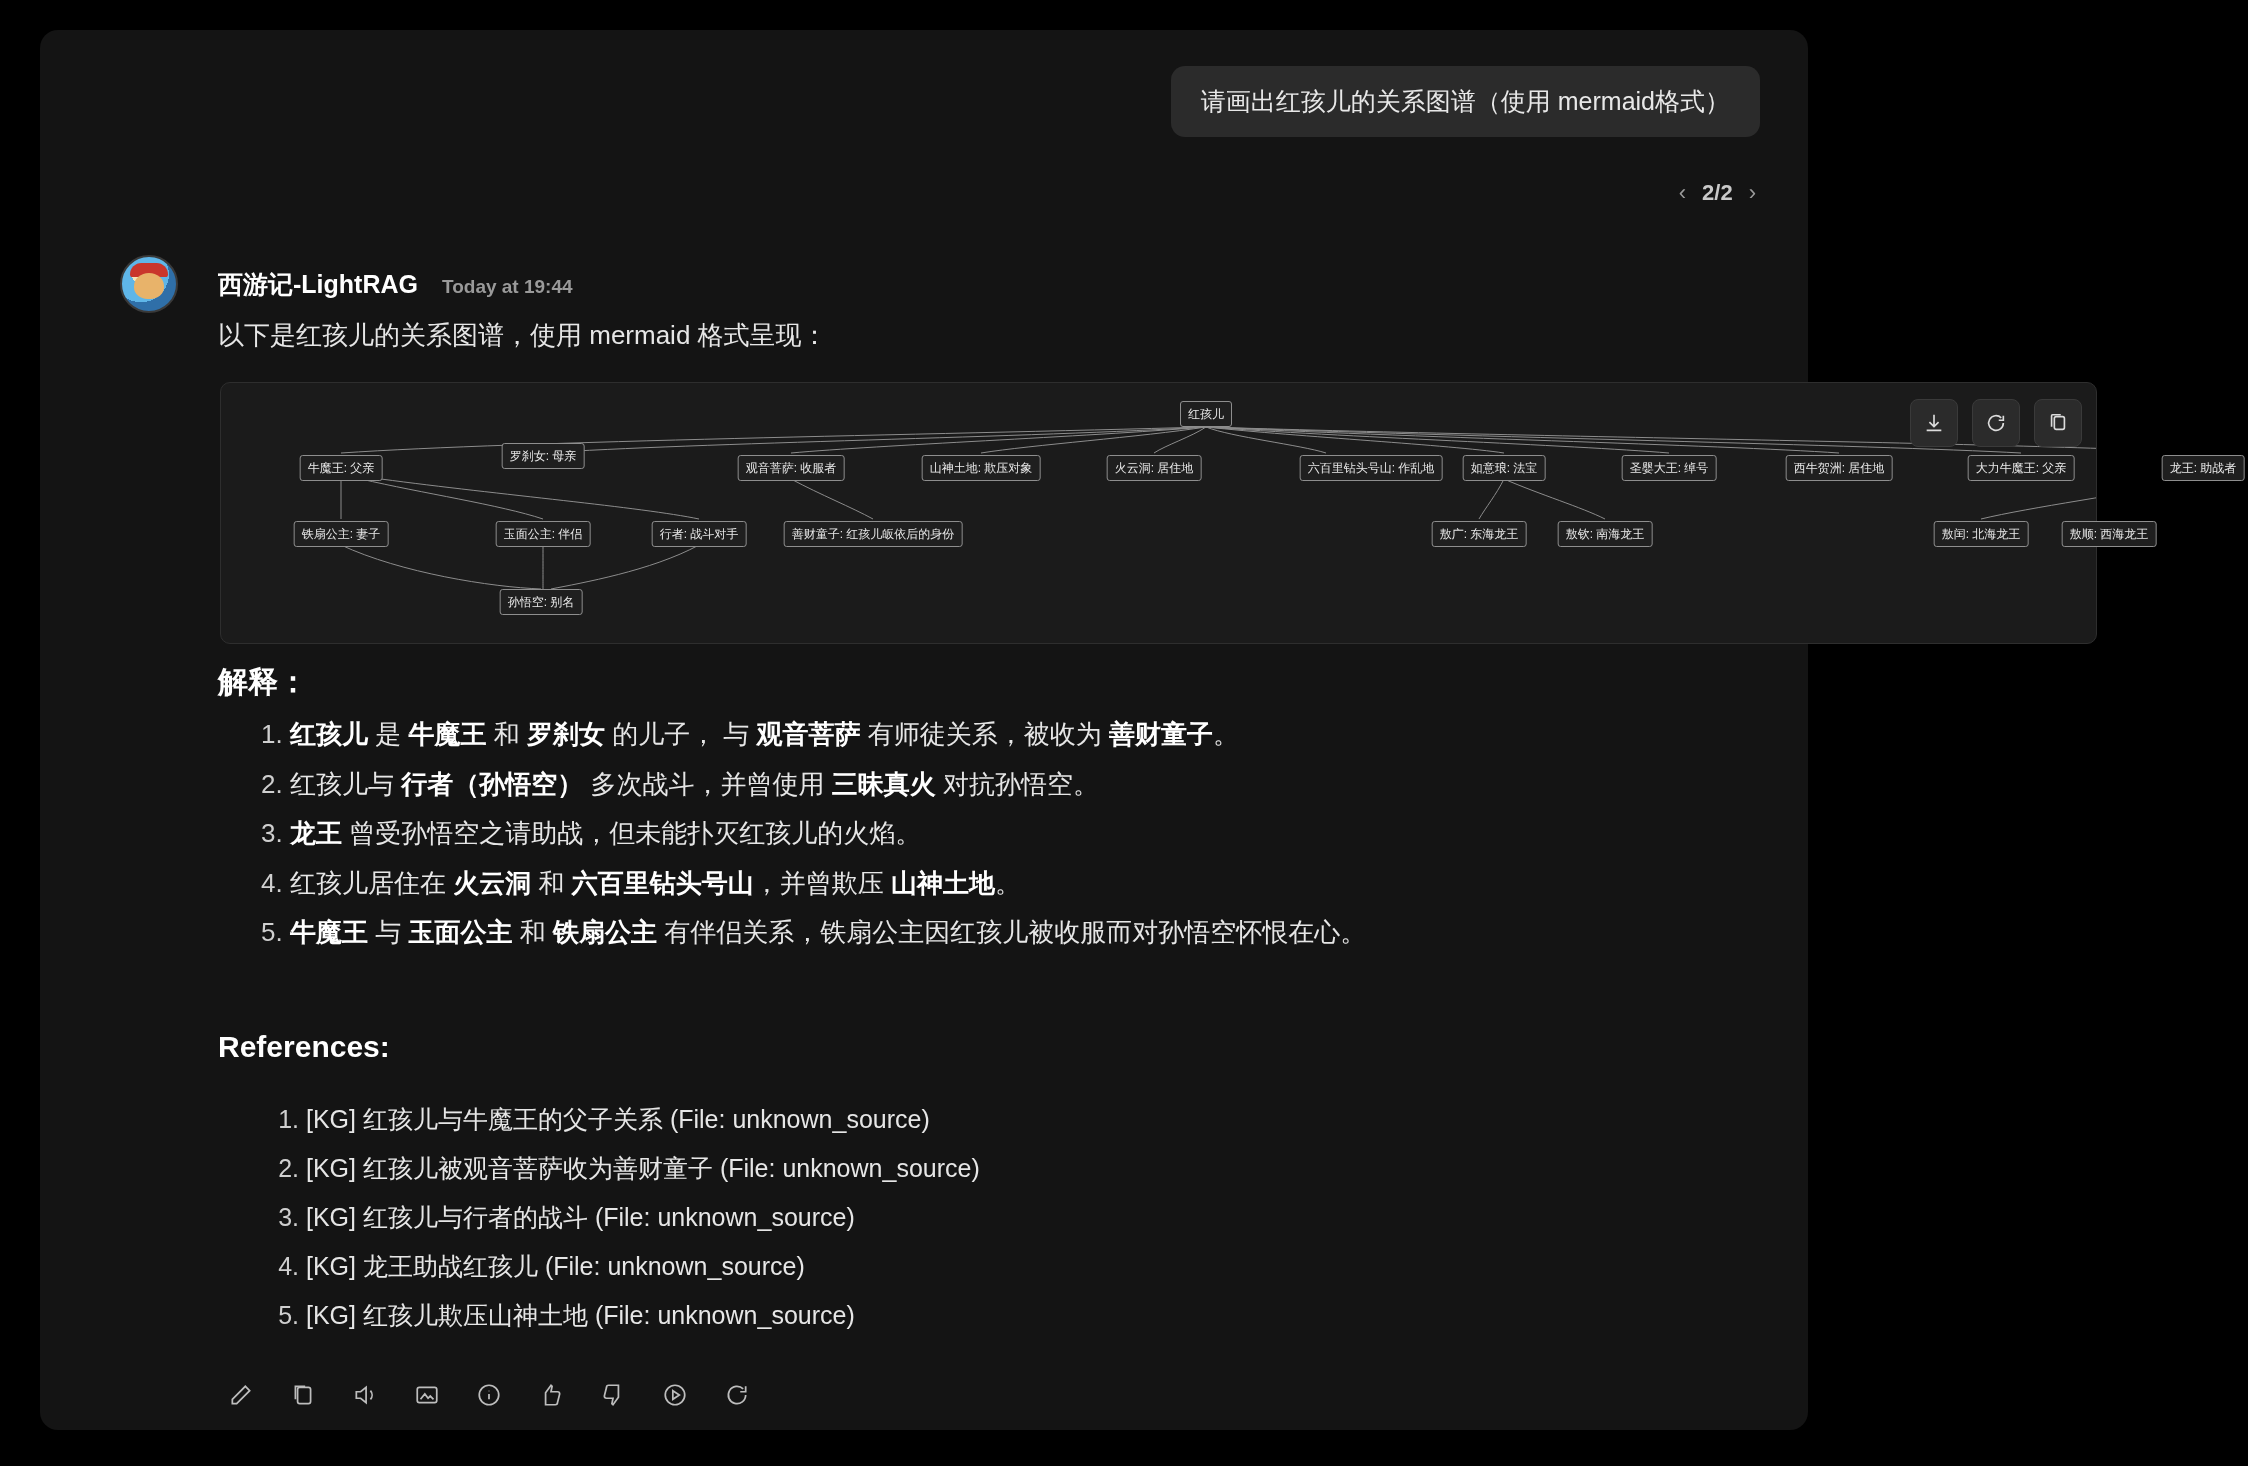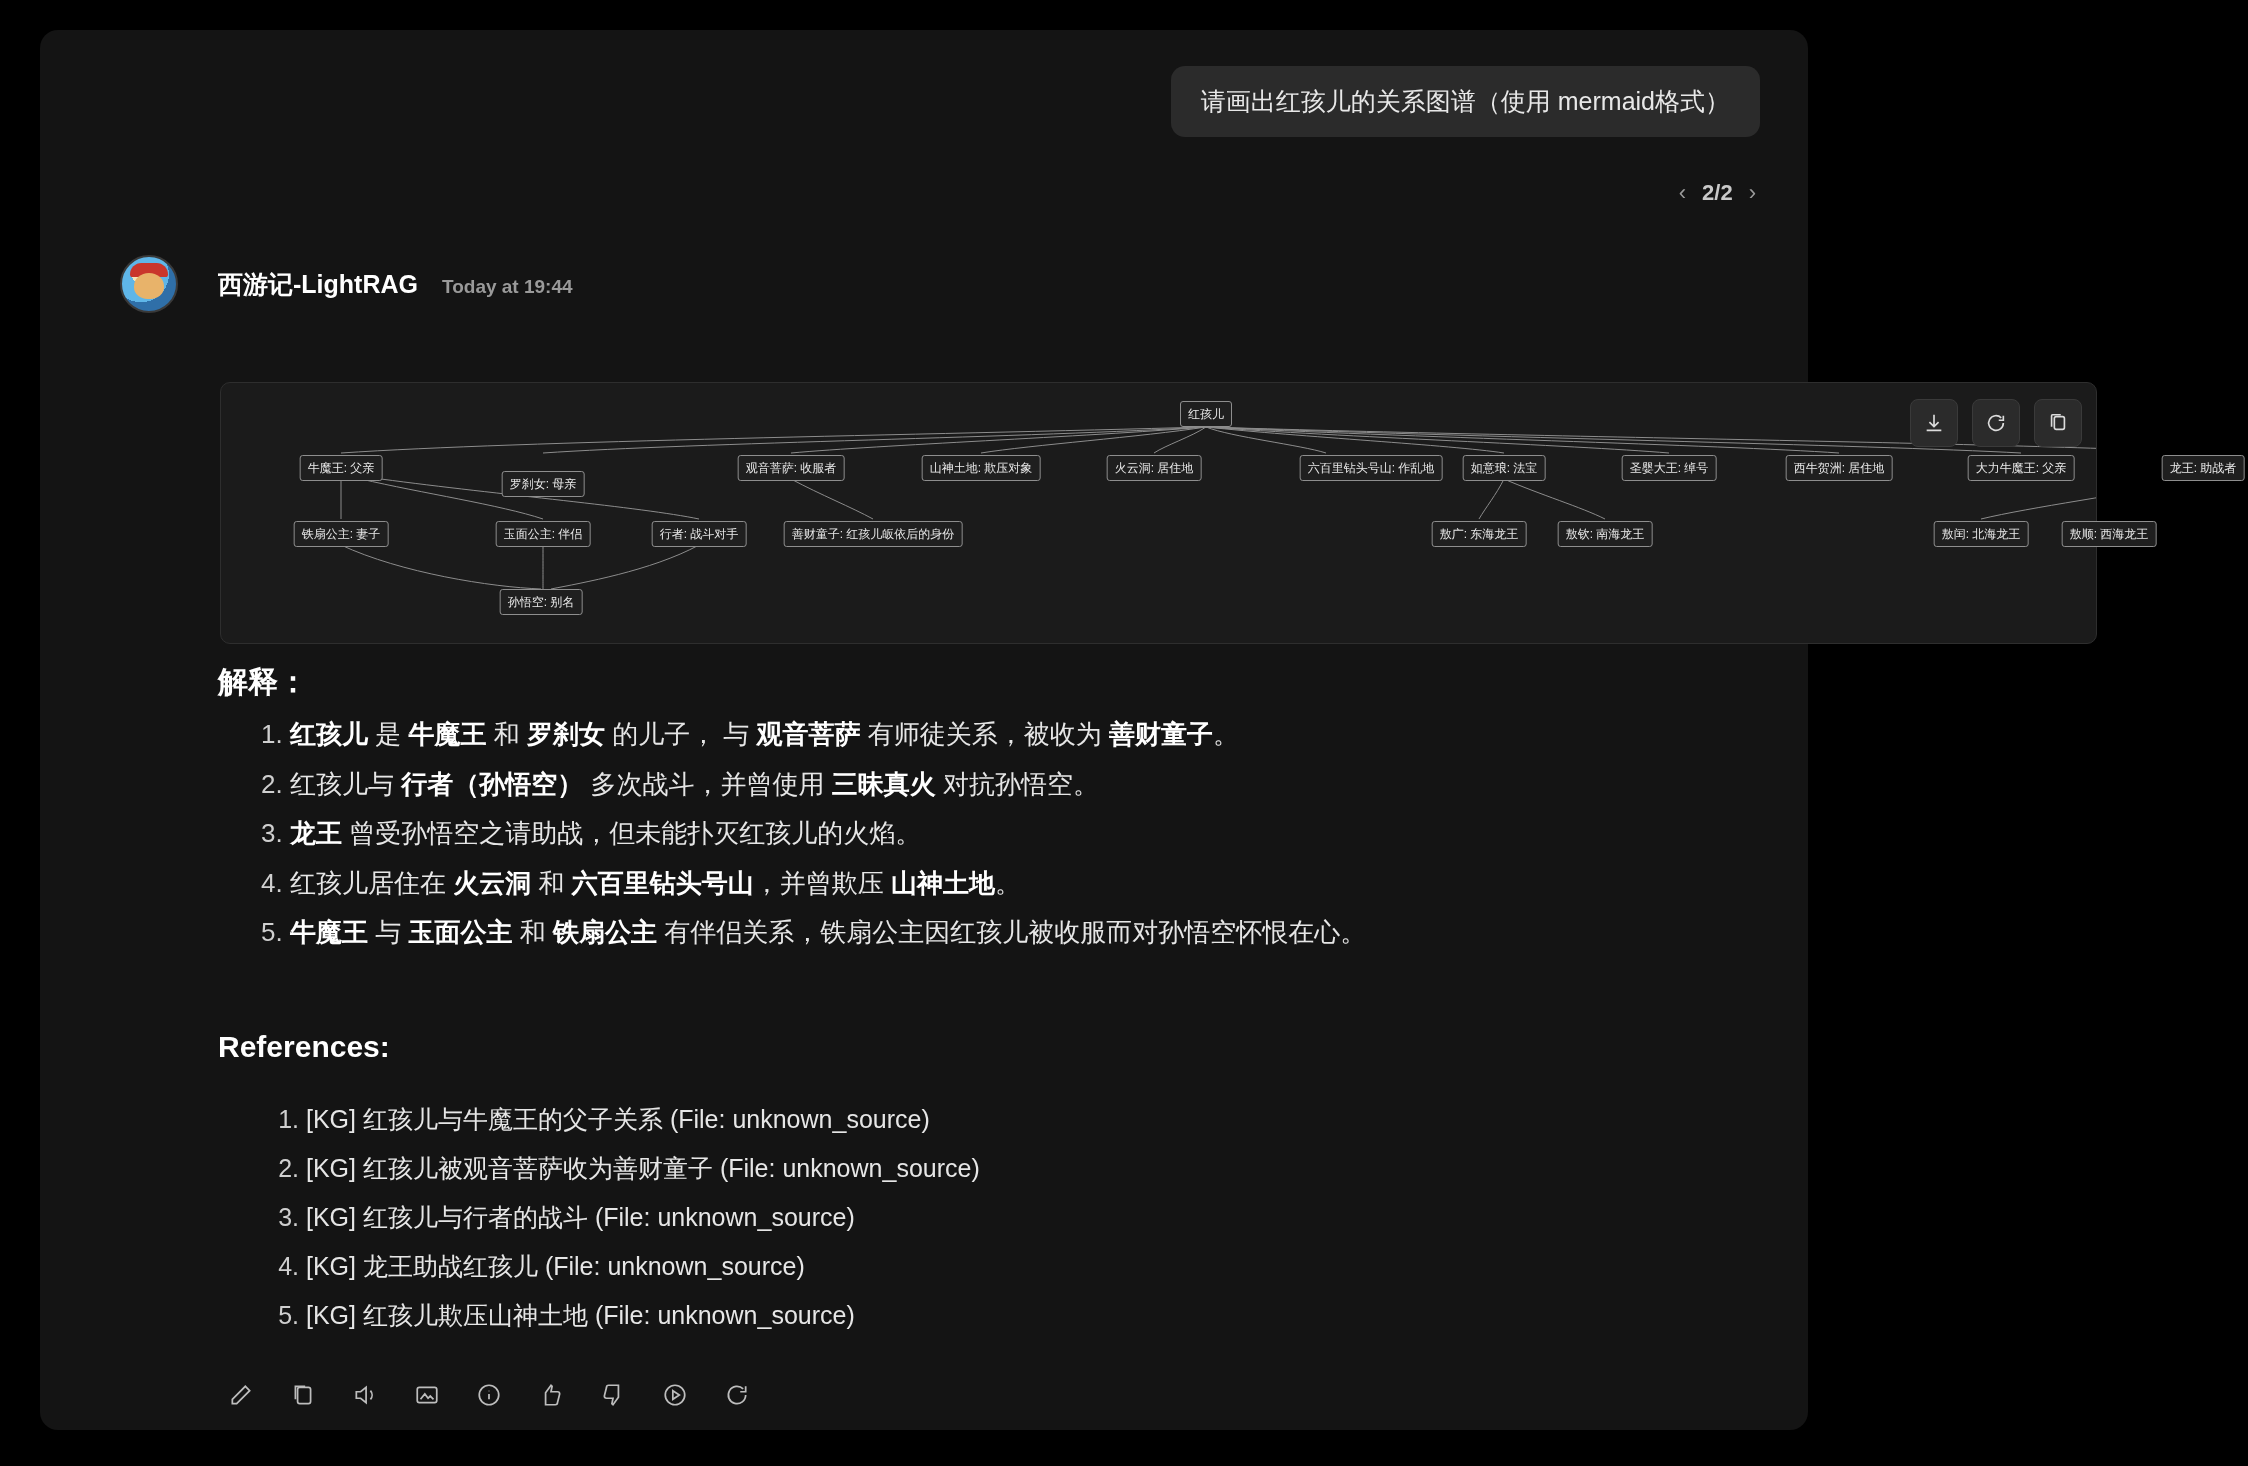--- a/index.html
+++ b/index.html
@@ -212,20 +212,21 @@
   <div class="avatar">
     <div class="hat"></div>
     <div class="face"></div>
   </div>
 
   <div class="msg-head">
     <span class="msg-name">西游记-LightRAG</span>
     <span class="msg-time">Today at 19:44</span>
   </div>
 
+  <div class="msg-intro">以下是红孩儿的关系图谱，使用 mermaid 格式呈现：</div>
 
   <div class="diagram-card">
     <div class="diagram-tools">
       <div class="tool-btn">
         <svg viewBox="0 0 24 24">
             <path d="M12 3v12M7 11l5 5 5-5M4 20h16"></path>
           </svg>
       </div>
       <div class="tool-btn">
         <svg viewBox="0 0 24 24">
@@ -261,21 +262,21 @@
         <path d="M1283 96 C1320 112 1360 124 1384 136"></path>
         <path d="M1982 96 C1900 112 1810 124 1760 136"></path>
         <path d="M1982 96 C1950 112 1910 124 1888 136"></path>
         <path d="M120 162 C180 190 270 204 320 206"></path>
         <path d="M322 162 C322 186 322 196 322 206"></path>
         <path d="M478 162 C430 188 360 200 330 206"></path>
       </svg>
 
       <div class="node" style="left:985px;top:18px">红孩儿</div>
       <div class="node" style="left:120px;top:72px">牛魔王: 父亲</div>
-      <div class="node" style="left:322px;top:88px">罗刹女: 母亲</div>
+      <div class="node" style="left:322px;top:60px">罗刹女: 母亲</div>
       <div class="node" style="left:570px;top:72px">观音菩萨: 收服者</div>
       <div class="node" style="left:760px;top:72px">山神土地: 欺压对象</div>
       <div class="node" style="left:933px;top:72px">火云洞: 居住地</div>
       <div class="node" style="left:1150px;top:72px">六百里钻头号山: 作乱地</div>
       <div class="node" style="left:1283px;top:72px">如意琅: 法宝</div>
       <div class="node" style="left:1448px;top:72px">圣婴大王: 绰号</div>
       <div class="node" style="left:1618px;top:72px">西牛贺洲: 居住地</div>
       <div class="node" style="left:1800px;top:72px">大力牛魔王: 父亲</div>
       <div class="node" style="left:1982px;top:72px">龙王: 助战者</div>
       <div class="node" style="left:120px;top:138px">铁扇公主: 妻子</div>

